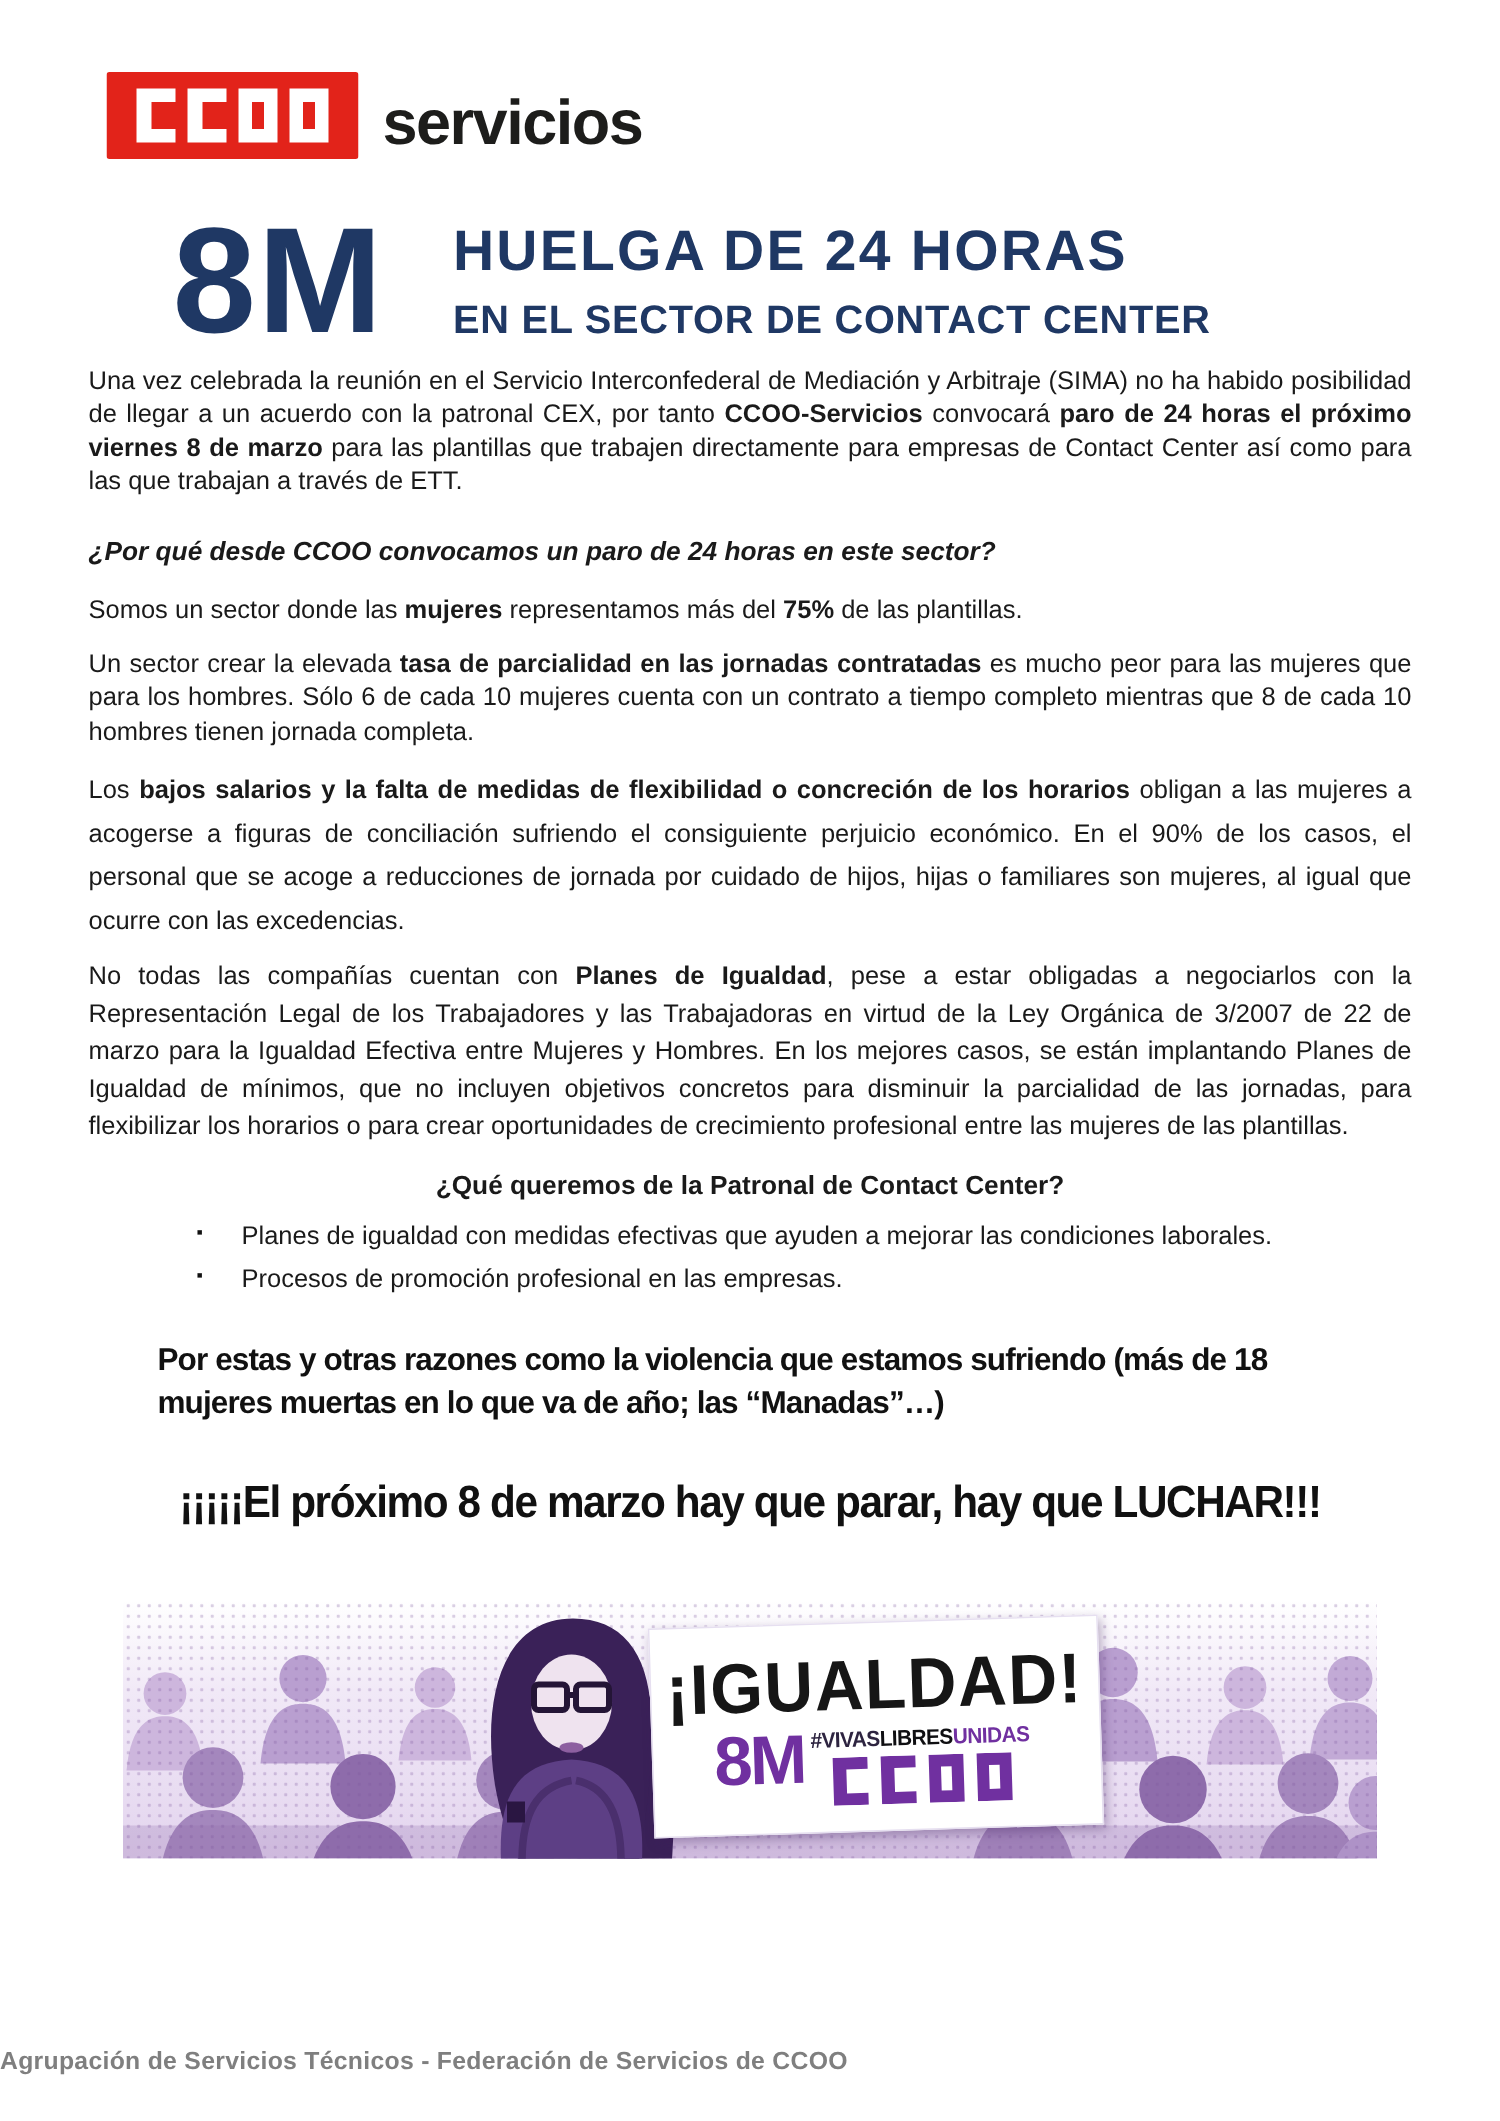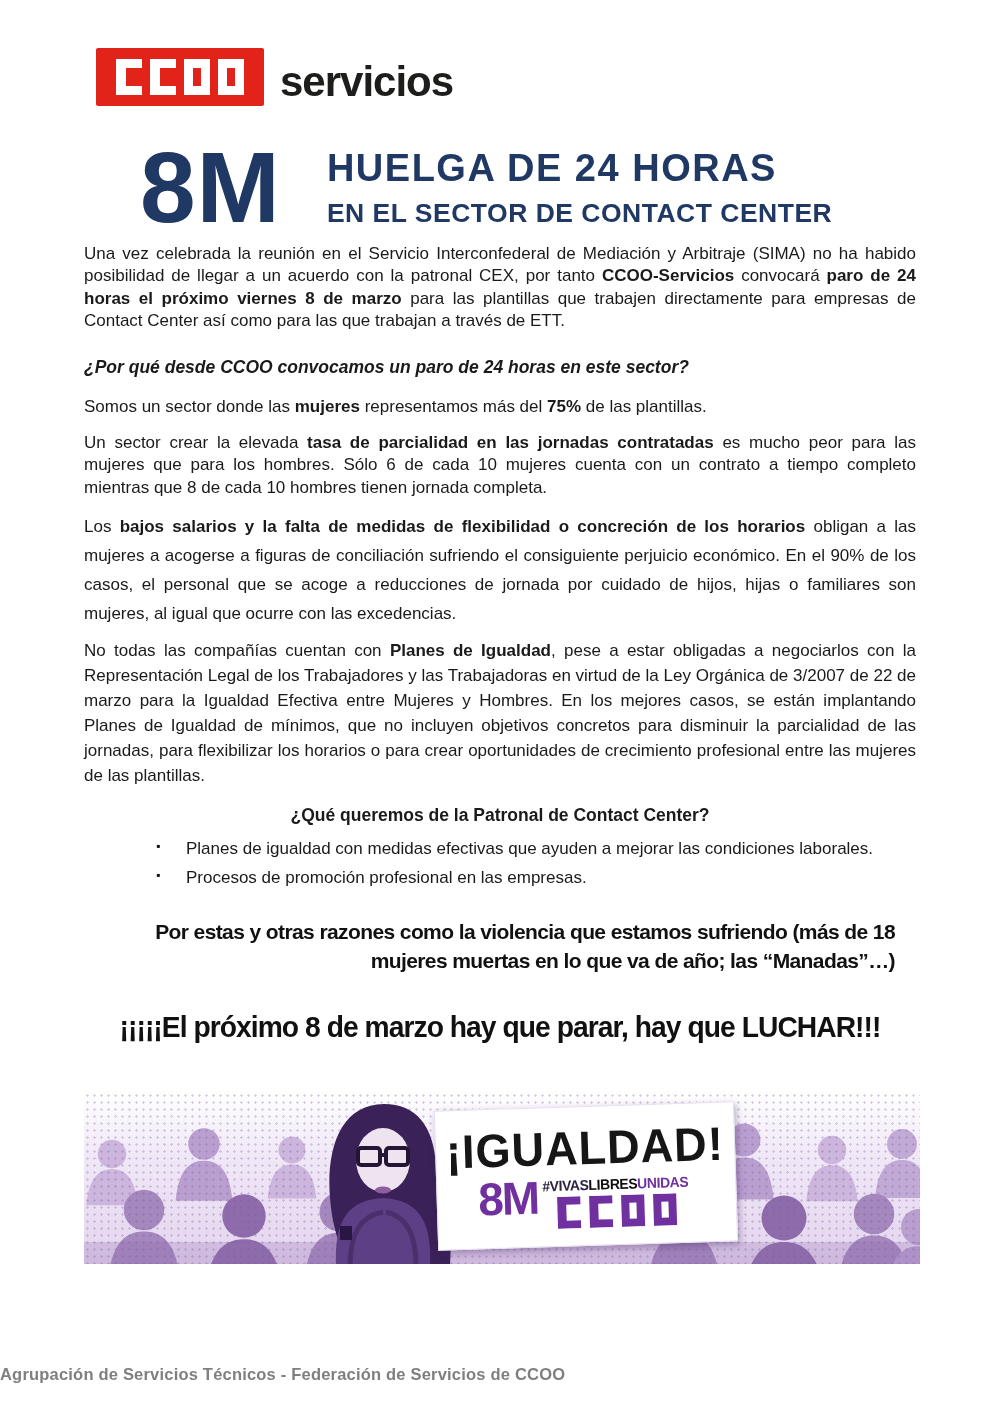--- a/index.html
+++ b/index.html
@@ -1,17 +1,17 @@
 <!DOCTYPE html>
 <html style="--navy: #1f3864; --red: #e2231a; --ink: #1d1d1b; --purple: #7030a0; --purpleDark: #3a2158; --lavender: #cdb6dd; --gray: #7f7f7f;"><head>
 <meta charset="utf-8">
 <style>
   html,body{margin:0;padding:0;background:#fff;}
   body{width:1000px;height:1414px;overflow:hidden;font-family:"Liberation Sans",sans-serif;color:#1a1a1a;}
-  .page{position:relative;box-sizing:border-box;width:1000px;height:1414px;padding:48px 84px 0;background:#fff;}
+  .page{position:relative;box-sizing:border-box;width:1000px;height:1414px;padding:48px 59px 0;background:#fff;}
 
   
   .logo-row{display:flex;align-items:flex-end;gap:16px;margin-left:12px;}
   .ccoo-box svg{display:block;}
   .servicios{font-size:42px;font-weight:bold;color:var(--ink,#1d1d1b);line-height:1;padding-bottom:3px;letter-spacing:-1px;}
 
   
   .title-row{display:flex;margin-top:40px;margin-left:56px;gap:46px;align-items:flex-start;}
   .m8{font-size:100px;font-weight:bold;color:var(--navy,#1f3864);line-height:.82;letter-spacing:1px;}
   .titles{padding-top:2px;}
@@ -22,21 +22,21 @@
   .para{font-size:17px;line-height:1.32;text-align:justify;margin:14px 0 0;}
   .para.mt{margin-top:18px;}
   .question{font-size:17.5px;font-weight:bold;text-align:left;margin:24px 0 0;font-style:italic;}
   .spread{line-height:1.7;}
   .spread2{line-height:1.47;}
   .wants-title{font-size:17.5px;font-weight:bold;margin:16px 0 0;text-align:center;}
   ul.wants{list-style:none;margin:8px 0 0;padding:0 0 0 70px;}
   ul.wants li{position:relative;padding-left:32px;font-size:17px;line-height:1.72;text-align:justify;}
   ul.wants li::before{content:"▪";position:absolute;left:2px;top:2px;font-size:12px;color:#111;}
 
-  .highlight{font-weight:bold;font-size:21px;text-align:right;margin:26px auto 0;max-width:790px;line-height:1.38;letter-spacing:-0.6px;color:#111;}
+  .highlight{font-weight:bold;font-size:21px;text-align:left;margin:26px auto 0;max-width:790px;line-height:1.38;letter-spacing:-0.6px;color:#111;}
   .slogan{font-weight:bold;font-size:30px;text-align:center;margin:34px 0 0;white-space:nowrap;letter-spacing:-1px;transform:scaleX(.94);transform-origin:center;color:#111;}
 
   
   .banner{position:relative;margin:48px auto 0;width:836px;height:172px;overflow:hidden;
           background:linear-gradient(180deg,#ffffff 0%,#f1e9f7 35%,#e3d4ee 100%);}
   .banner::after{content:"";position:absolute;inset:0;z-index:2;pointer-events:none;
           background-image:radial-gradient(circle,rgba(123,86,156,.28) 1.1px,transparent 1.3px);
           background-size:7px 7px;}
   .crowd{position:absolute;inset:0;z-index:1;}
   .figure{position:absolute;left:222px;bottom:-2px;z-index:3;}

